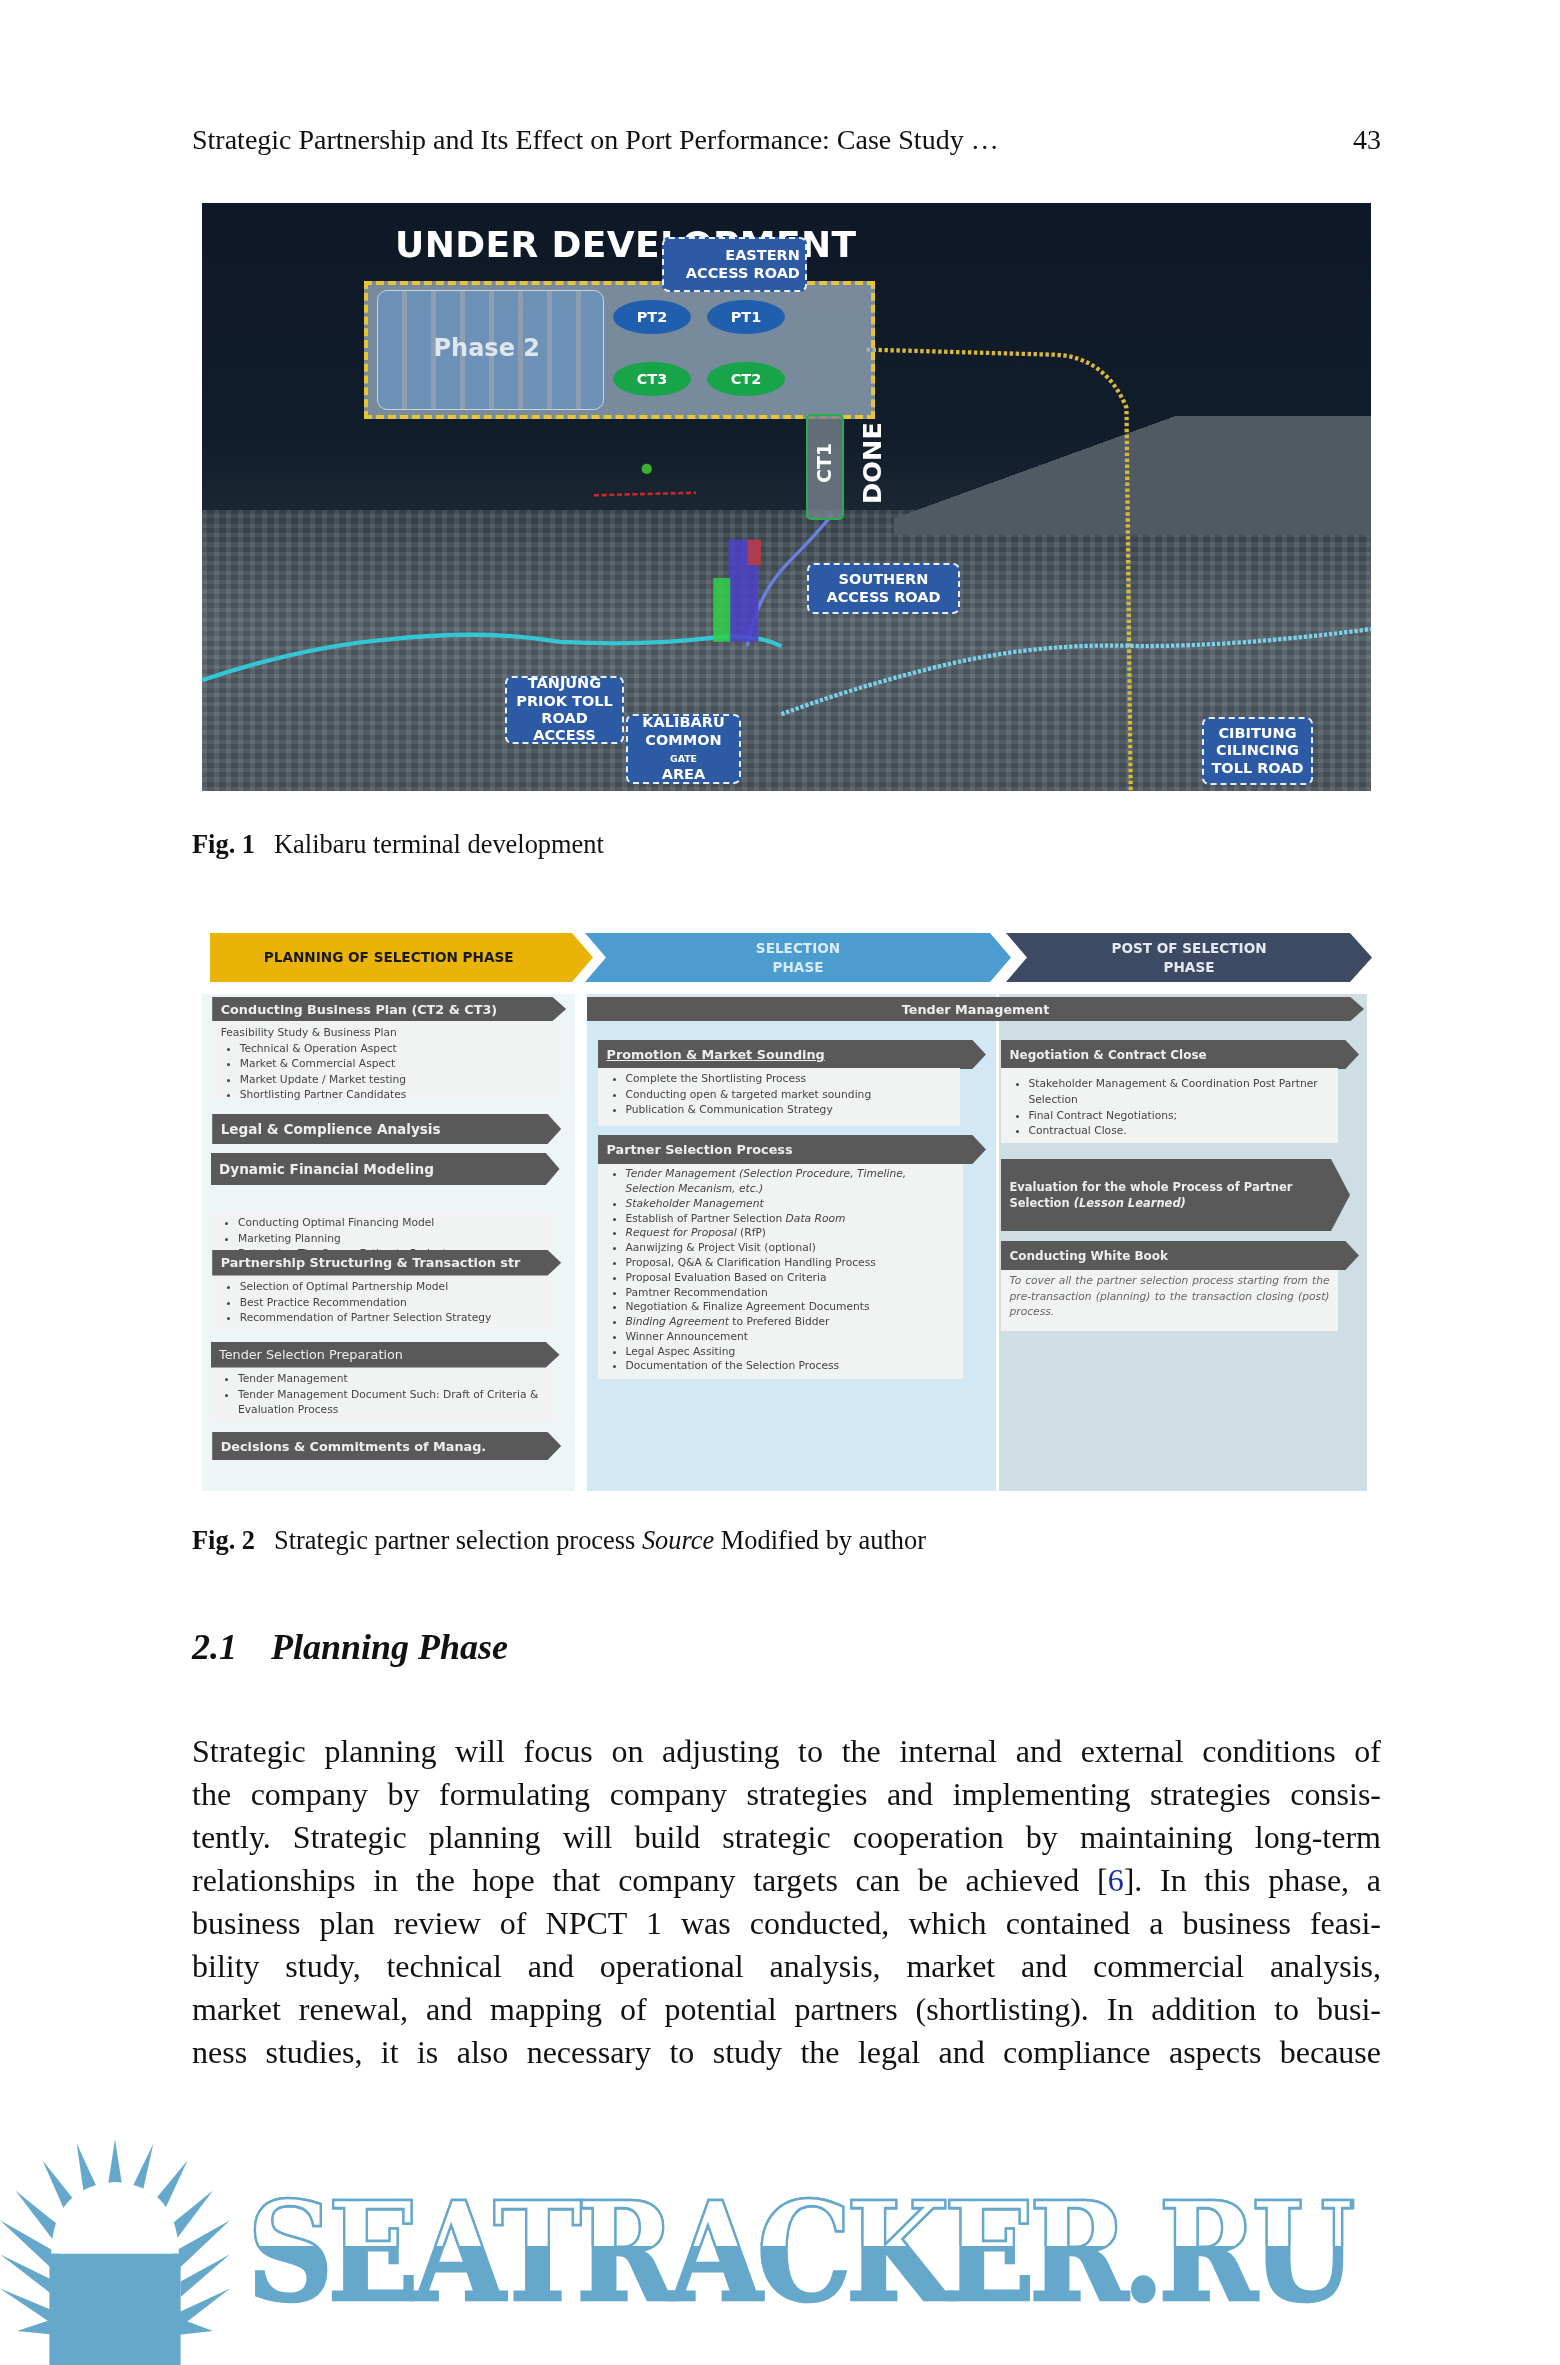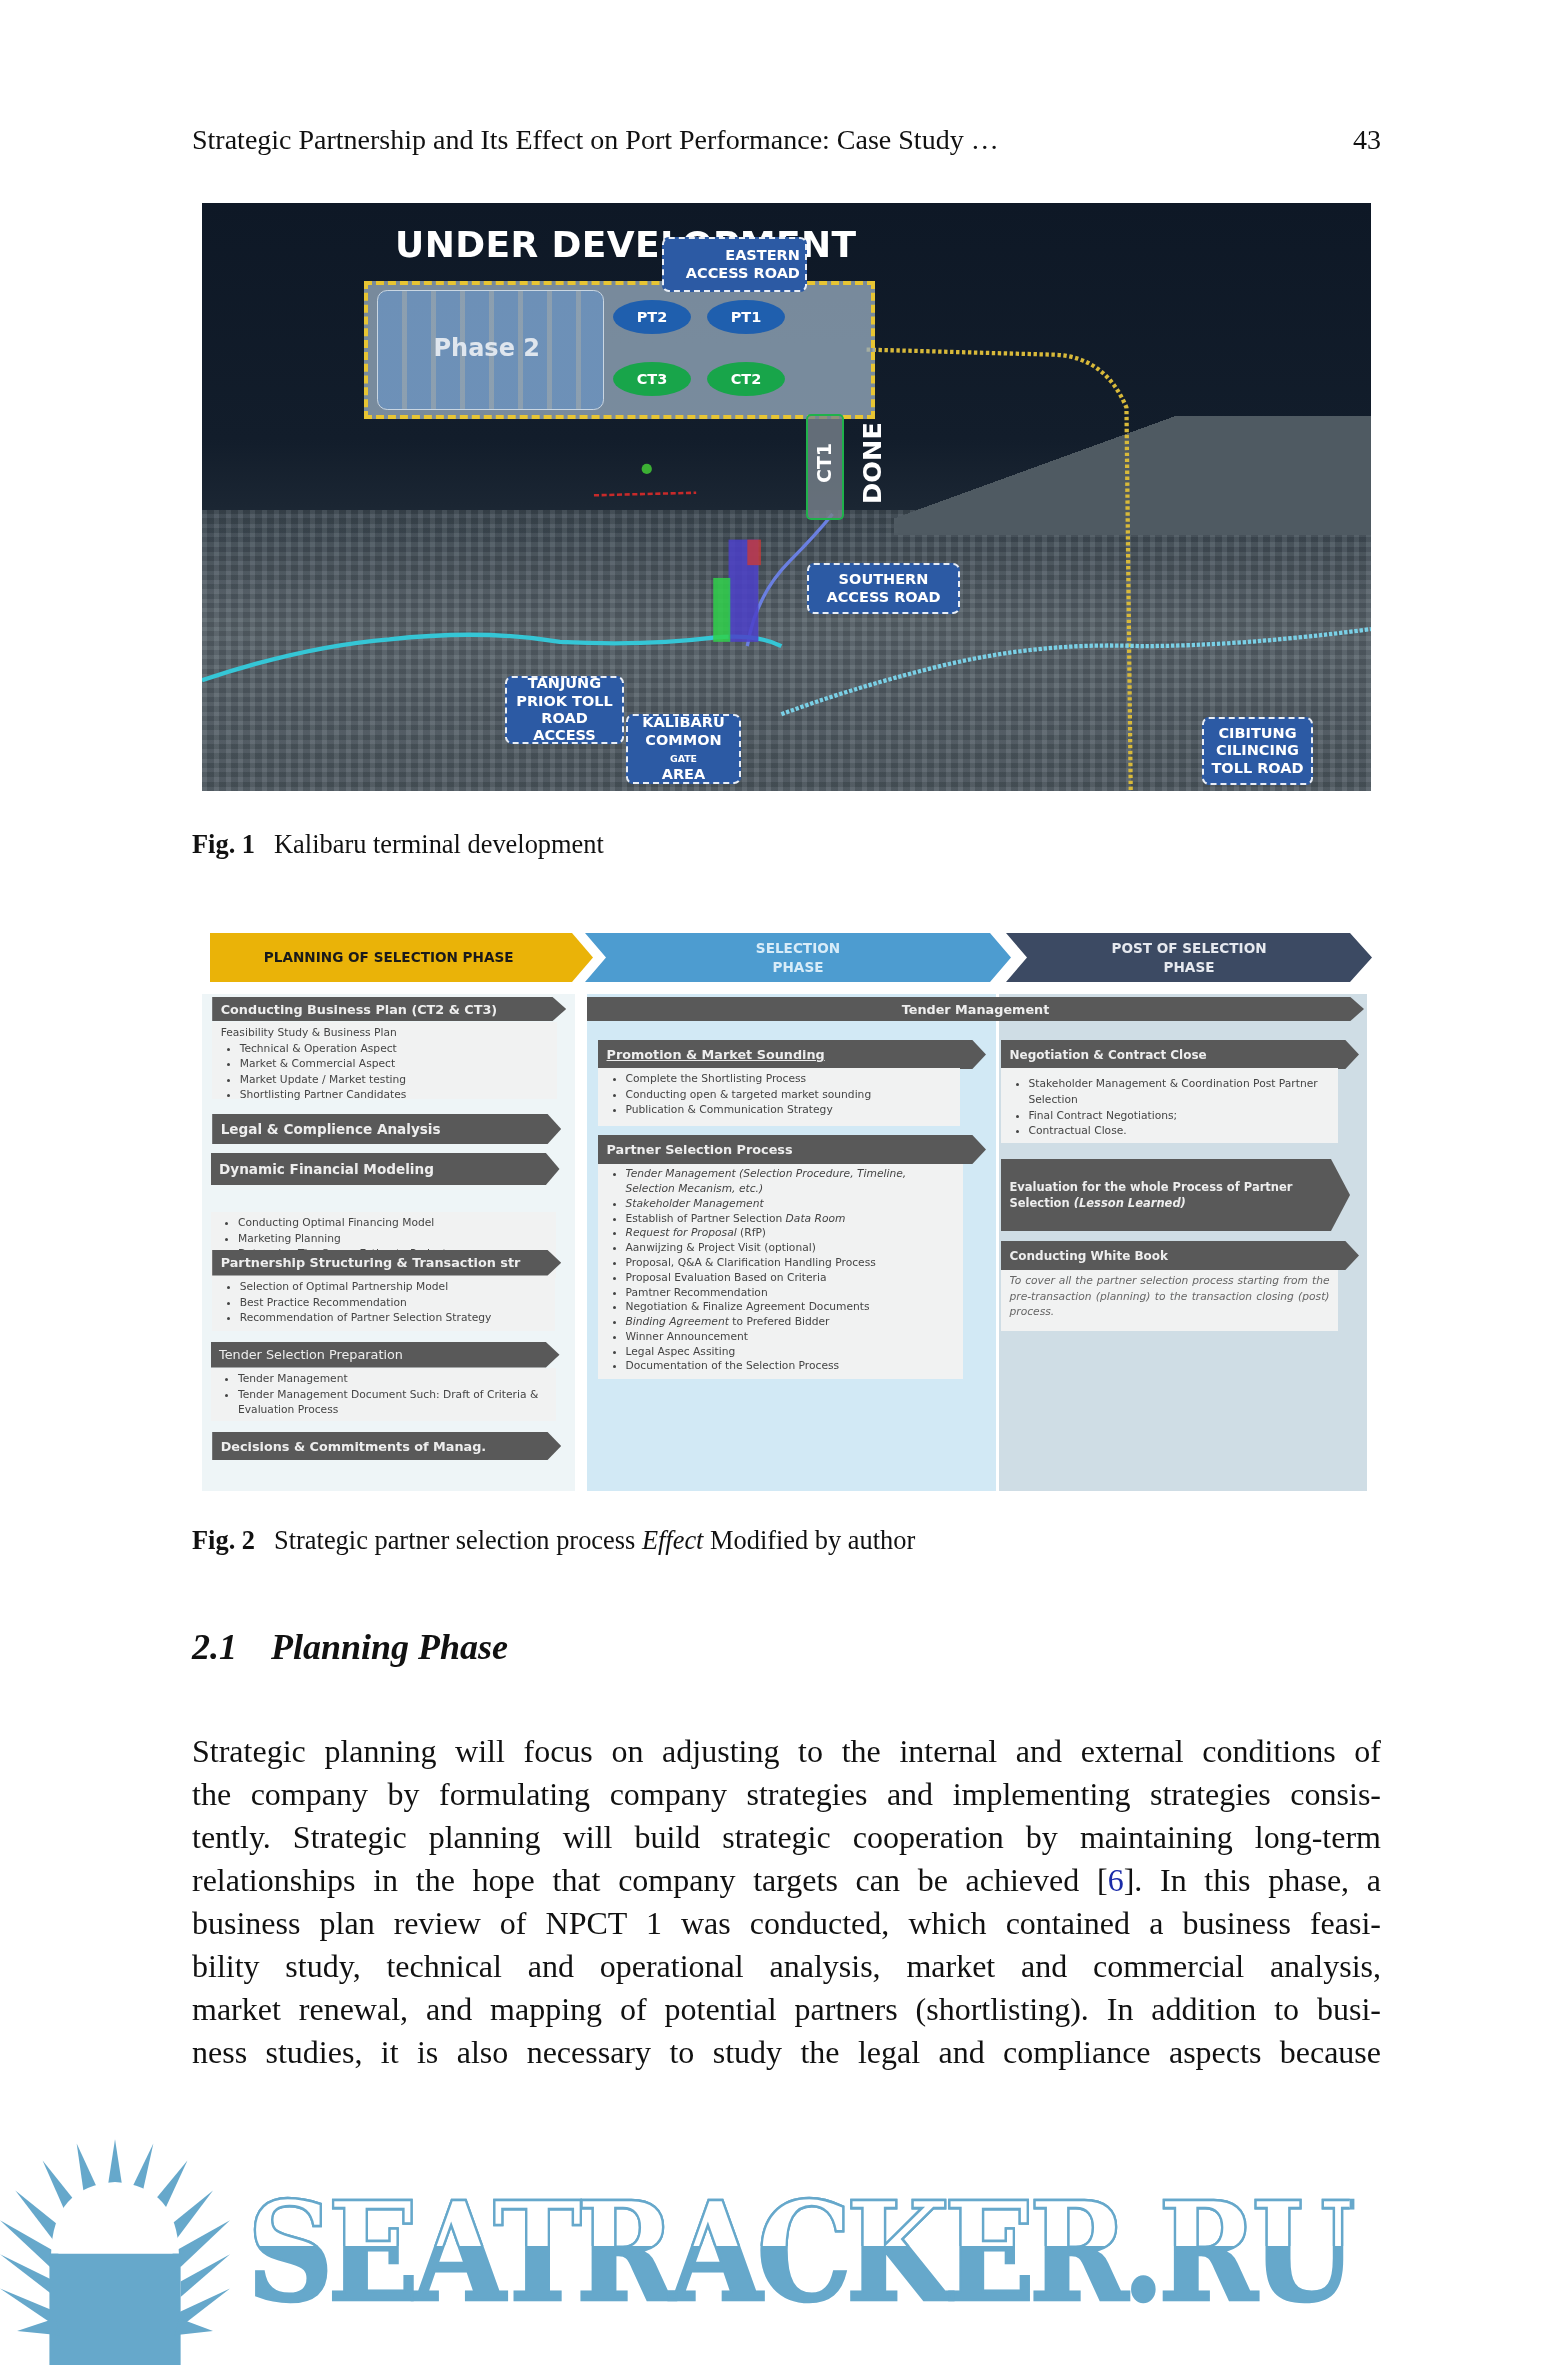--- a/index.html
+++ b/index.html
@@ -211,21 +211,21 @@
     </ul>
   </div>
   <div class="bar" style="left:799px; top:226px; width:349px; height:72px; font-size:11.5px; align-items:center; clip-path: polygon(0 0, calc(100% - 19px) 0, 100% 50%, calc(100% - 19px) 100%, 0 100%);">
     <span style="width:290px; line-height:1.4;"><span>Evaluation for the whole Process of Partner Selection </span><i>(Lesson Learned)</i></span>
   </div>
   <div class="bar" style="left:799px; top:308px; width:358px; height:29px; font-size:12px;">Conducting White Book</div>
   <div class="panel" style="left:799px; top:337px; width:337px; height:61px; font-style:italic; color:#666; text-align:justify;">To cover all the  partner selection process starting from the pre-transaction (planning) to the transaction closing (post) process.</div>
 </div>
 
 <div class="caption" style="top:1525px;">
-  <b>Fig. 2</b><span>Strategic partner selection process </span><i>Effect</i><span> Modified by author</span>
+  <b>Fig. 2</b><span>Strategic partner selection process </span><i>Source</i><span> Modified by author</span>
 </div>
 
 <div class="section-head">
   <span class="num">2.1</span><span>Planning Phase</span>
 </div>
 
 <div class="body-text">
   <span class="line">Strategic planning will focus on adjusting to the internal and external conditions of</span>
   <span class="line">the company by formulating company strategies and implementing strategies consis-</span>
   <span class="line">tently. Strategic planning will build strategic cooperation by maintaining long-term</span>

